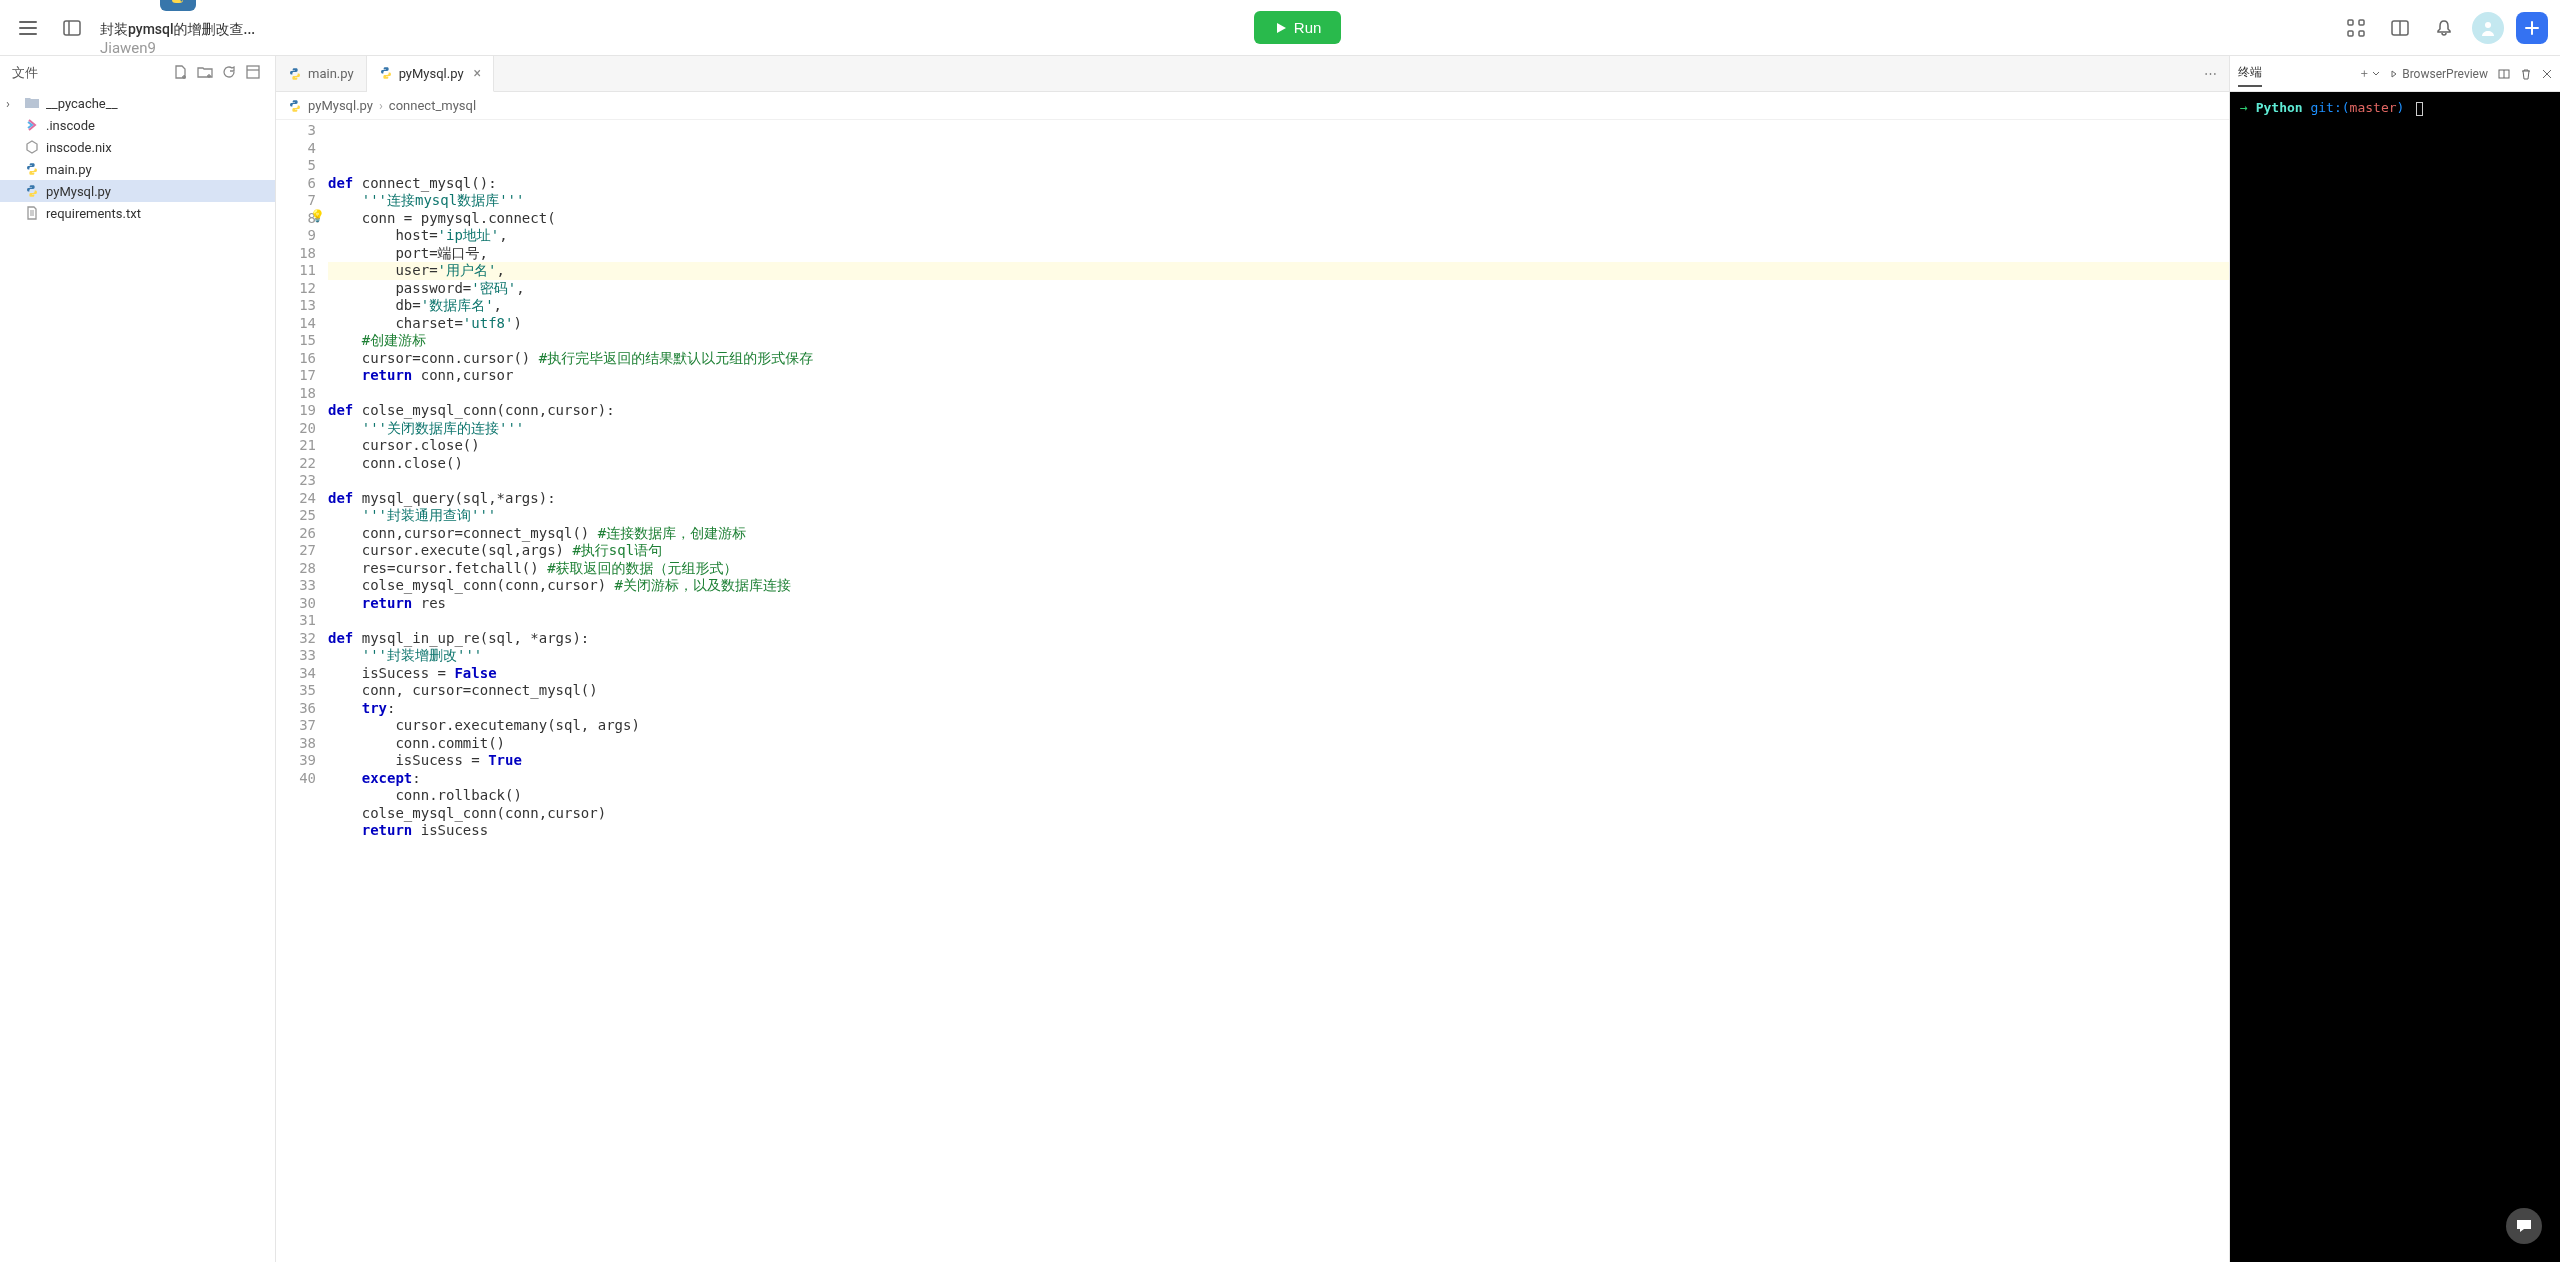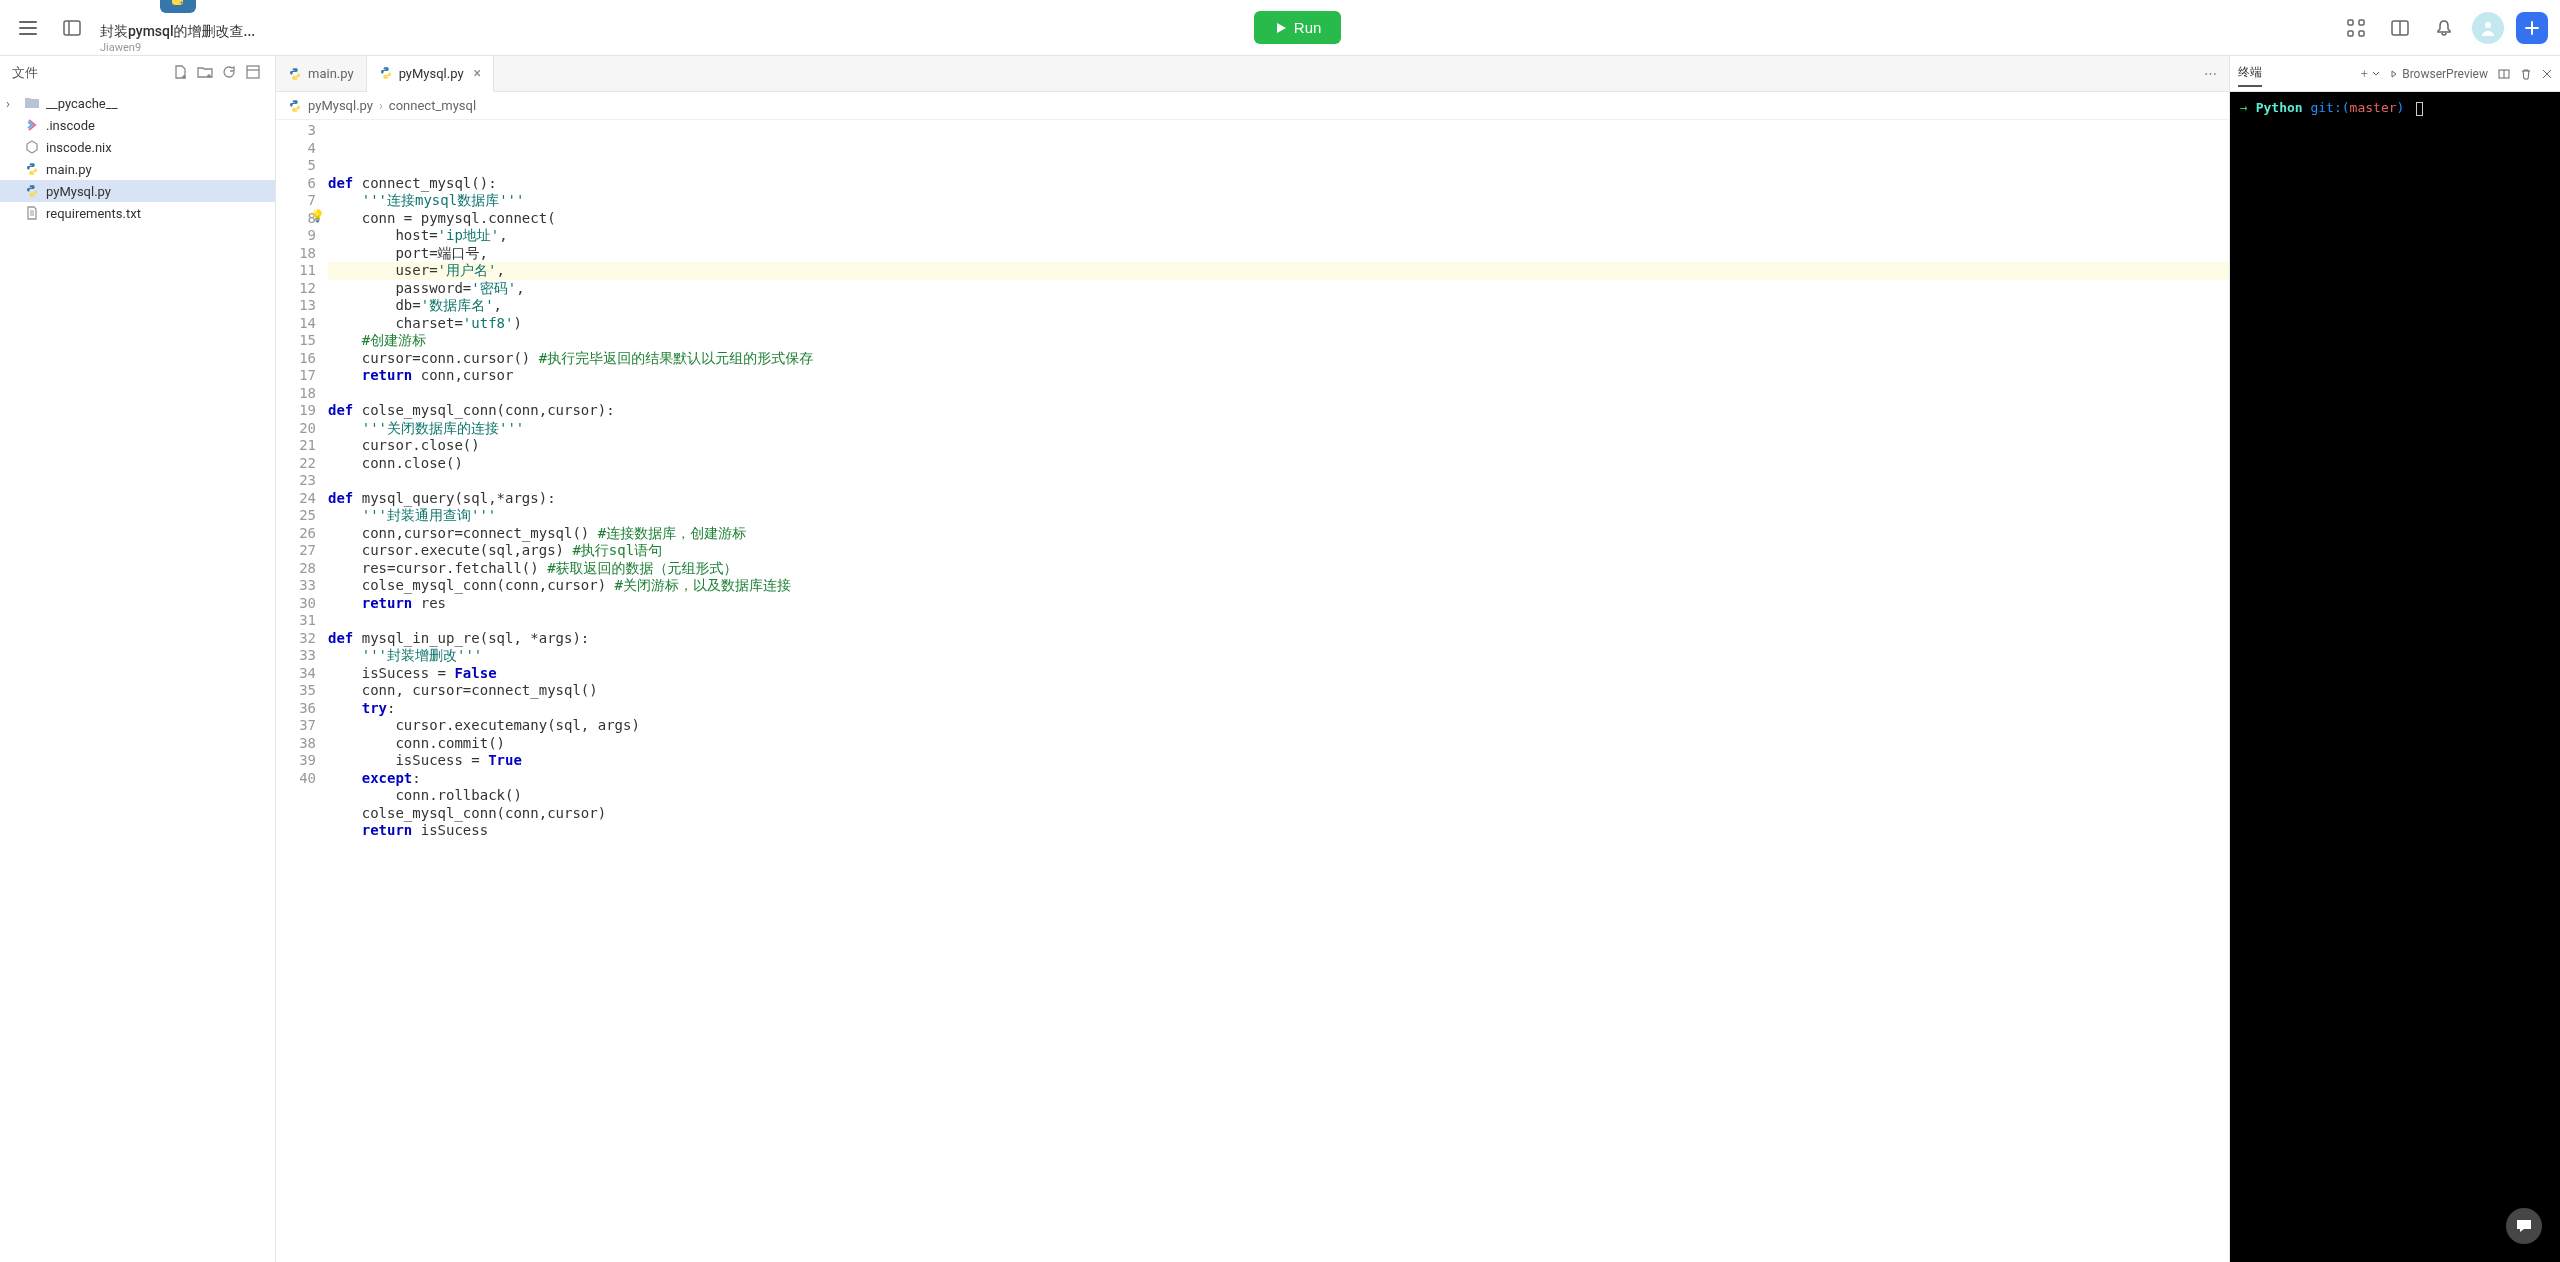--- a/index.html
+++ b/index.html
@@ -6,21 +6,21 @@
 body { font-family: -apple-system, BlinkMacSystemFont, "Segoe UI", Roboto, sans-serif; font-size:13px; color:#333; background:#fff; overflow:hidden; }
 .app { display:flex; flex-direction:column; height:100vh; width:100vw; }
 
 
 .topbar { display:flex; align-items:center; height:56px; padding:0 12px; border-bottom:1px solid #e5e5e5; gap:12px; }
 .icon-btn { width:32px; height:32px; display:flex; align-items:center; justify-content:center; cursor:pointer; border-radius:4px; color:#666; }
 .project-info { display:flex; align-items:center; gap:10px;flex-direction:column; }
 .project-icon { width:36px; height:36px; background:#3776ab; border-radius:6px; display:flex; align-items:center; justify-content:center; }
 .project-text { display:flex; flex-direction:column; }
 .project-title { font-size:14px; font-weight:500; color:#333; }
-.project-author { font-size:11px; color:#999; }
+.project-author { font-size:15px; color:#999; }
 .chevron { margin-left:24px; color:#666; }
 .spacer { flex:1; }
 .run-btn { background:#29ba4c; color:#fff; border:none; padding:8px 20px; border-radius:6px; font-size:15px; font-weight:500; display:flex; align-items:center; gap:6px; cursor:pointer; }
 .topbar-right { display:flex; align-items:center; gap:12px; }
 .avatar { width:32px; height:32px; background:#c4e8f0; border-radius:50%; display:flex; align-items:center; justify-content:center; }
 .plus-btn { width:32px; height:32px; background:#3472f2; border-radius:8px; display:flex; align-items:center; justify-content:center; color:#fff; cursor:pointer; }
 
 
 .main { flex:1; display:flex; overflow:hidden; }
 

